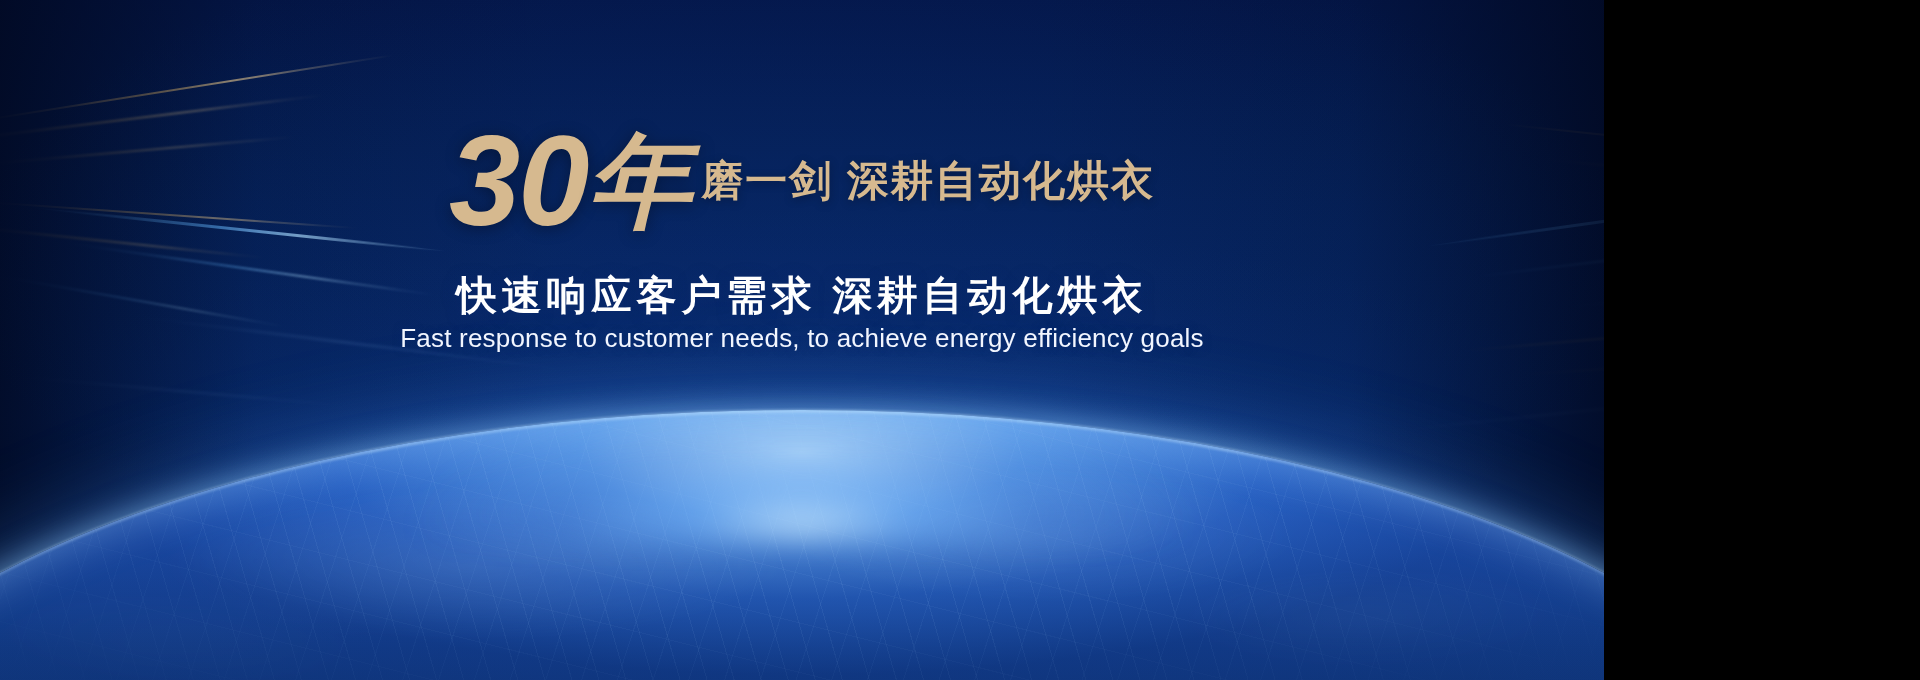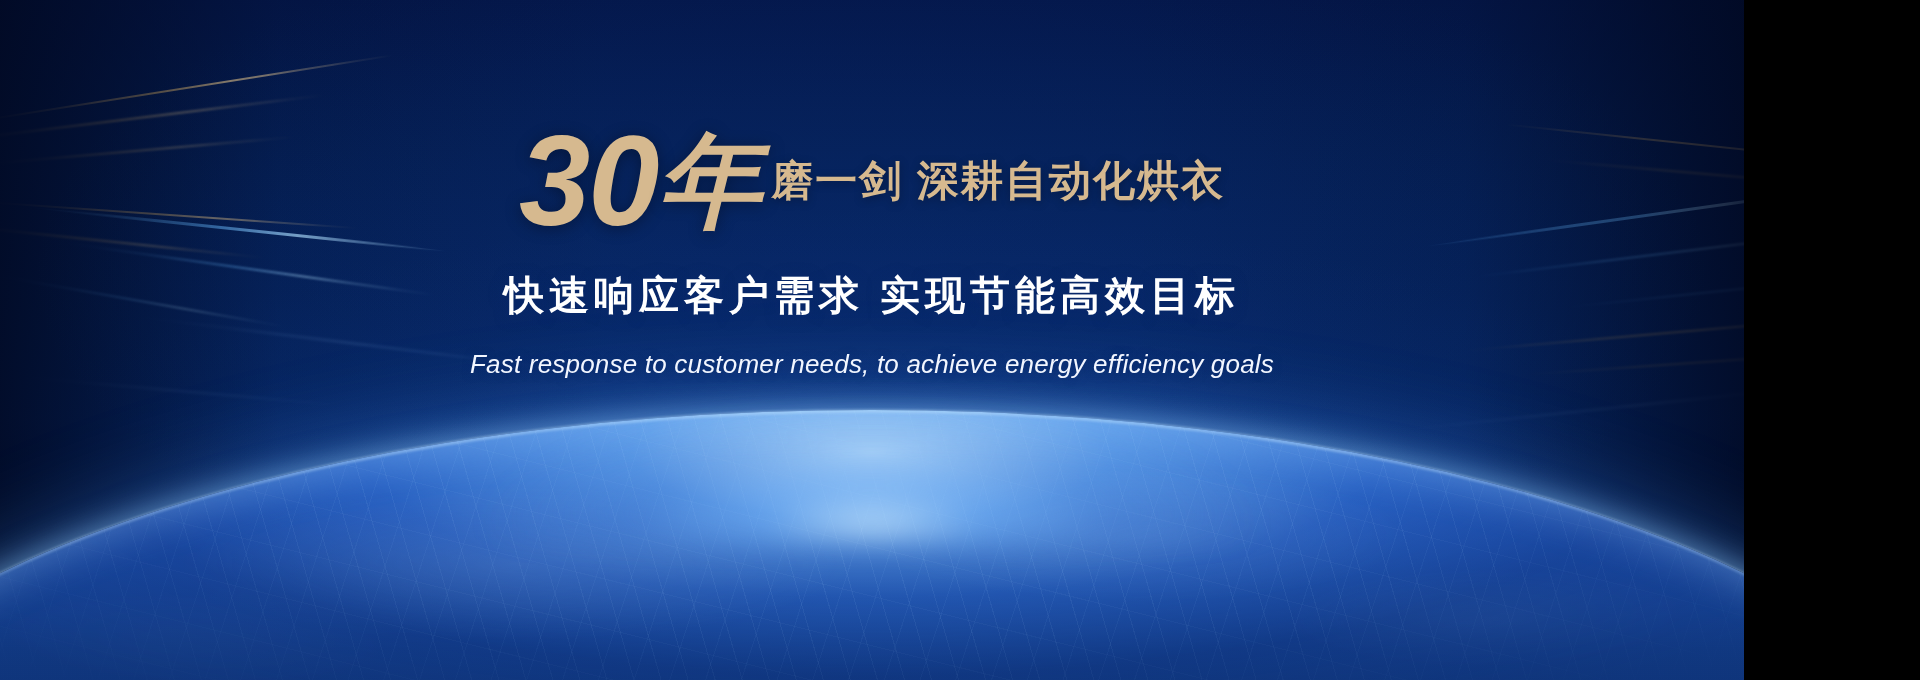--- a/index.html
+++ b/index.html
@@ -5,21 +5,21 @@
 <style>
   html, body {
     margin: 0;
     padding: 0;
     background: #000;
   }
   * { box-sizing: border-box; }
 
   #banner {
     position: relative;
-    width: 1744px;
+    width: 1604px;
     height: 680px;
     overflow: hidden;
     font-family: "Liberation Sans", "DejaVu Sans", sans-serif;
     background: #b91c1c;
   }
 
   
   .bg-base {
     position: absolute;
     inset: 0;
@@ -159,28 +159,26 @@
     margin-top: 26px;
     font-size: 40px;
     font-weight: 700;
     color: #ffffff;
     letter-spacing: 5px;
     white-space: nowrap;
     text-shadow: 0 2px 14px rgba(10,40,110,0.60);
   }
 
   .english-line {
-    margin-top: 26px;
     font-size: 26px;
     font-weight: 400;
     color: #f2f6ff;
     letter-spacing: 0.2px;
     white-space: nowrap;
     text-shadow: 0 1px 8px rgba(10,40,110,0.55);
-    font-style: italic;
   }
 </style>
 </head>
 <body>
 
 <div id="banner">
 
   <div class="bg-base"></div>
 
   <div class="streaks">
@@ -215,18 +213,18 @@
   <div class="content">
 
     <div class="headline-row">
       <span class="big-number">30</span>
       <span class="big-year">年</span>
       <span class="gold-lines">
         <span class="gold-line">磨一剑  深耕自动化烘衣</span>
       </span>
     </div>
 
-    <div class="white-line">快速响应客户需求  实现节能高效目标</div>
+    <div class="white-line">快速响应客户需求  深耕自动化烘衣</div>
 
     <div class="english-line">Fast response to customer needs, to achieve energy efficiency goals</div>
 
   </div>
 </div>
 
 </body></html>

